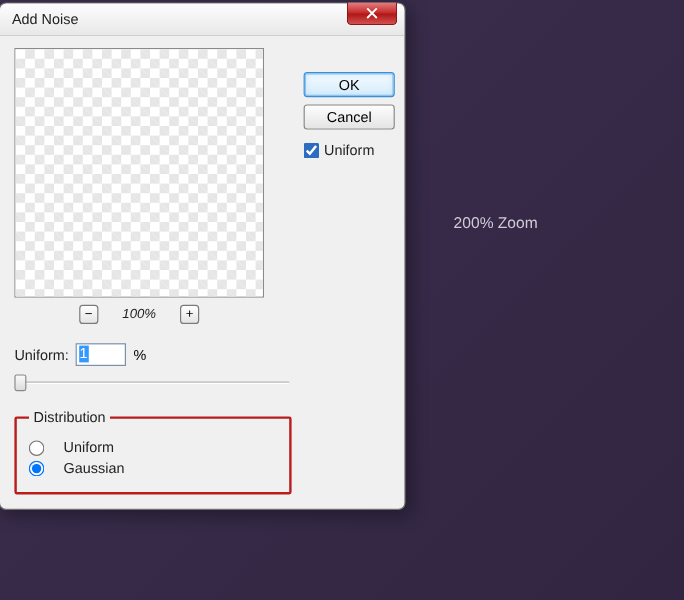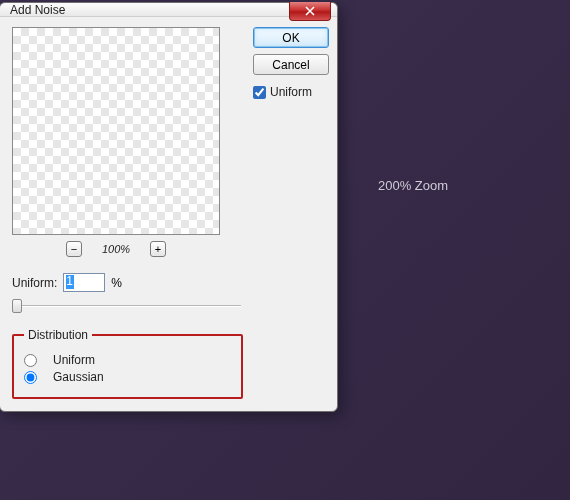--- a/index.html
+++ b/index.html
@@ -1,25 +1,25 @@
 <!DOCTYPE html>
 <html><head>
 <meta charset="utf-8">
 <style>
   * { box-sizing: border-box; margin: 0; padding: 0; font-family: "Segoe UI", Tahoma, sans-serif; }
   body { width: 570px; height: 500px; background: #3b2e4f; background: linear-gradient(135deg, #3d3050 0%, #362a48 50%, #312541 100%); position: relative; overflow: hidden; }
   .zoom-label { position: absolute; left: 378px; top: 178px; color: #d0cbd7; font-size: 13px; }
   .dialog { position: absolute; left: -1px; top: 2px; width: 339px; background: #f0f0f0; border: 1px solid #707070; border-radius: 6px; box-shadow: 4px 4px 14px rgba(0,0,0,0.35); }
-  .titlebar { height: 14px; background: linear-gradient(#fdfdfd, #e8e8e8); border-bottom: 1px solid #cfcfcf; border-radius: 6px 6px 0 0; display: flex; align-items: center; padding: 0 4px 0 10px; position: relative; }
+  .titlebar { height: 27px; background: linear-gradient(#fdfdfd, #e8e8e8); border-bottom: 1px solid #cfcfcf; border-radius: 6px 6px 0 0; display: flex; align-items: center; padding: 0 4px 0 10px; position: relative; }
   .titlebar .title { font-size: 12px; color: #222; }
   .close-btn { position: absolute; right: 6px; top: -1px; width: 42px; height: 19px; background: linear-gradient(#e38080, #c93030 45%, #b01818 55%, #d45050); border: 1px solid #8a1818; border-top: none; border-radius: 0 0 4px 4px; display: flex; align-items: center; justify-content: center; color: #fff; font-size: 11px; cursor: pointer; }
   .close-btn svg { width: 10px; height: 10px; }
   .body { padding: 10px 12px 12px 12px; display: flex; }
   .left-col { flex: 1; }
-  .right-col { width: 82px; padding-left: 10px; }
+  .right-col { width: 82px; padding-left: 10px; margin-top: 20px; }
   .preview-frame { width: 208px; height: 208px; border: 1px solid #8a8a8a; background: #fff; position: relative; box-shadow: inset 1px 1px 0 #d8d8d8; }
   .checker { position: absolute; inset: 0;
     background-image:
       linear-gradient(45deg, #e6e6e6 25%, transparent 25%, transparent 75%, #e6e6e6 75%),
       linear-gradient(45deg, #e6e6e6 25%, transparent 25%, transparent 75%, #e6e6e6 75%);
     background-size: 16px 16px;
     background-position: 0 0, 8px 8px;
     background-color: #fff;
   }
   .zoomrow { width: 208px; display: flex; align-items: center; justify-content: center; gap: 20px; margin-top: 6px; }

